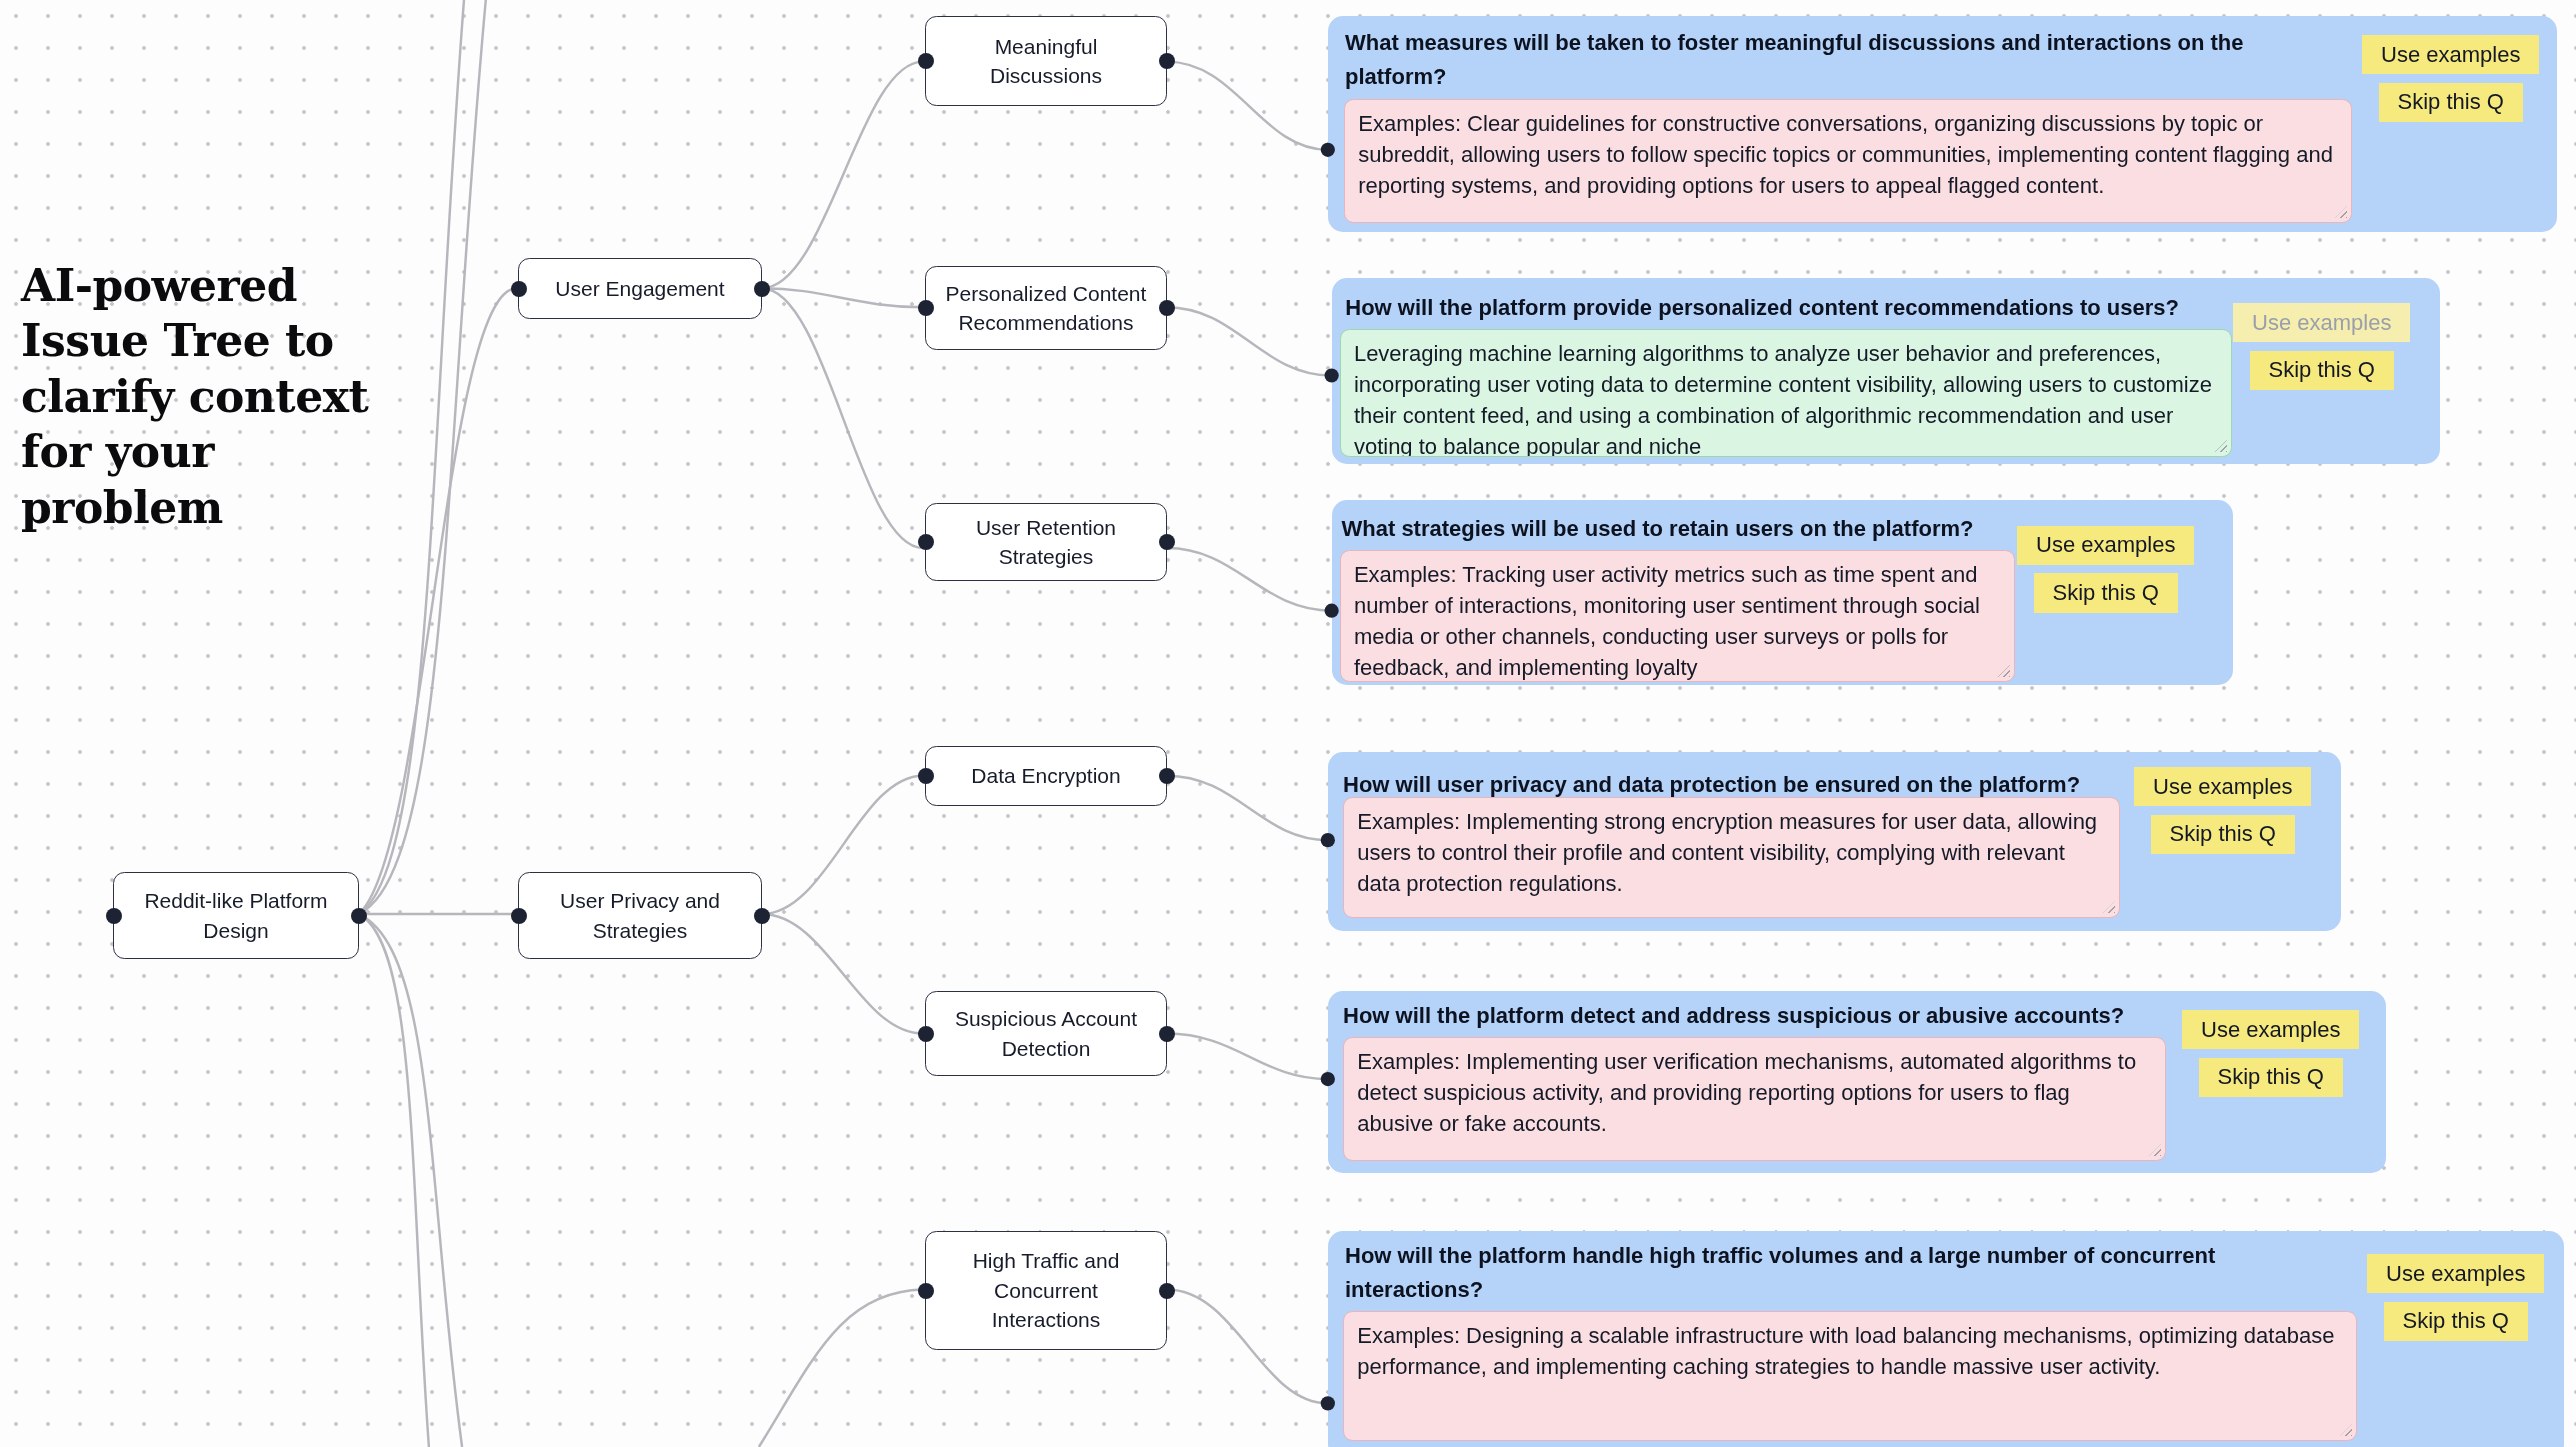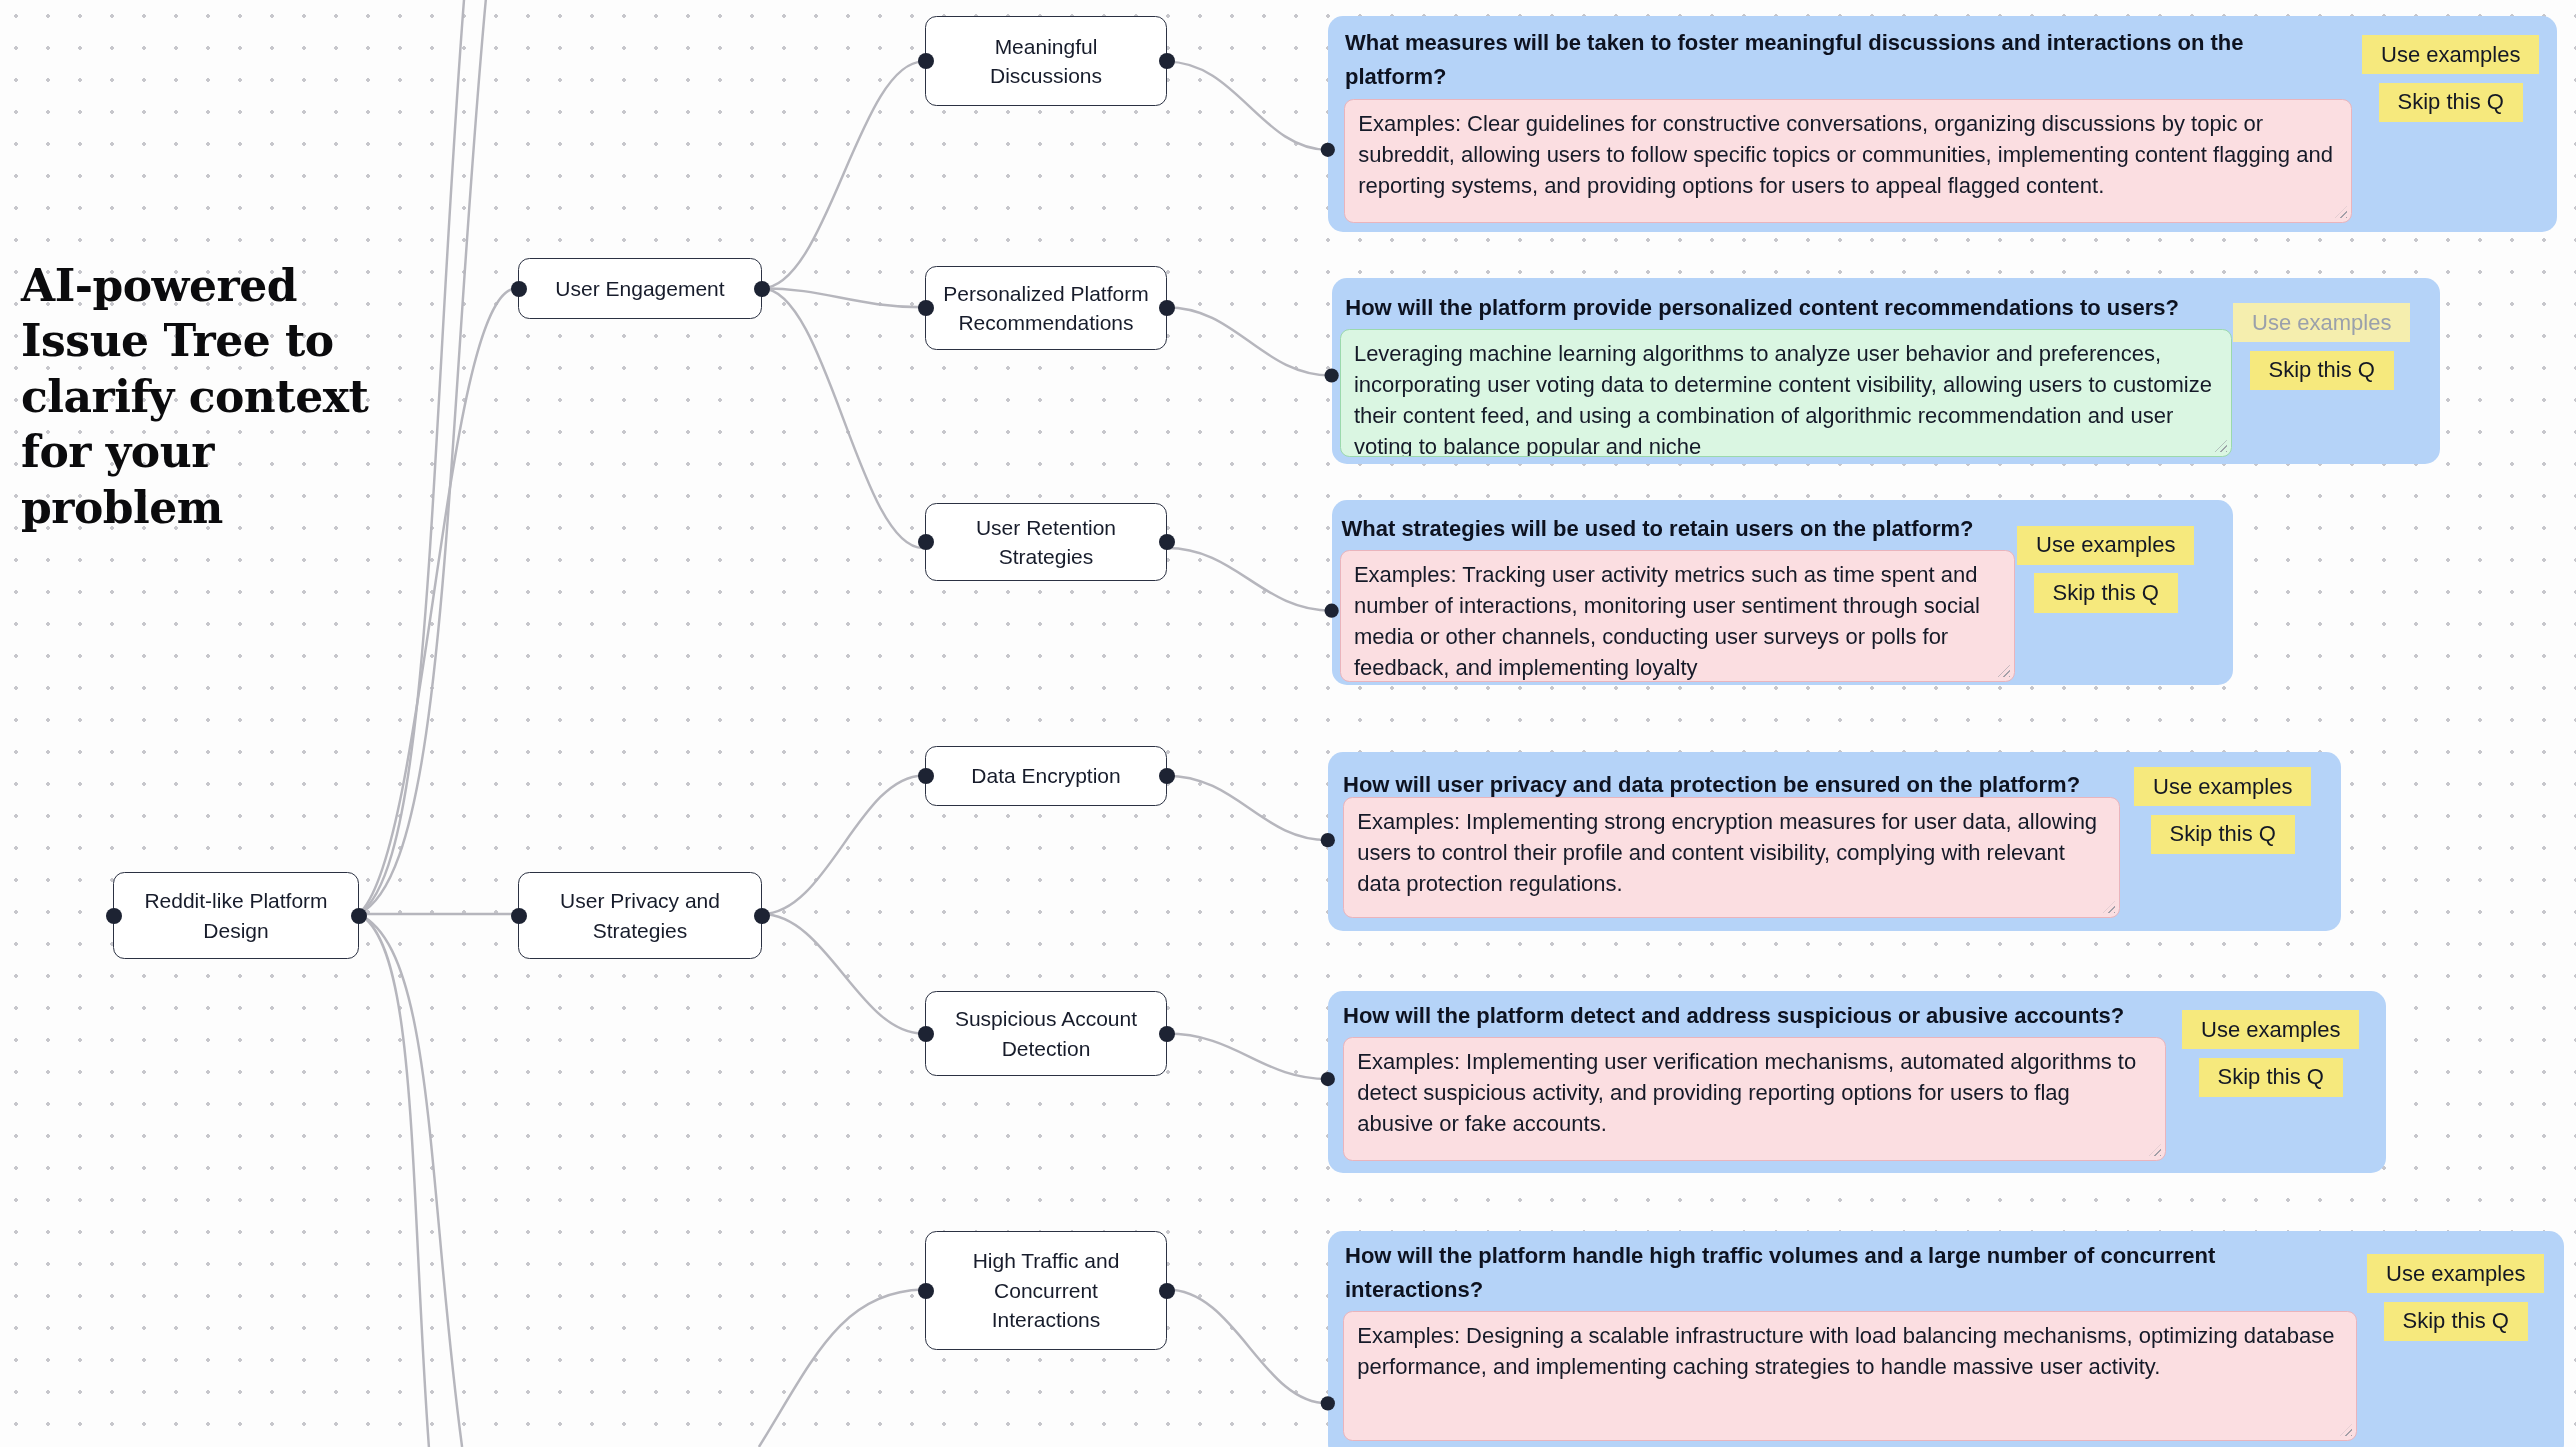--- a/index.html
+++ b/index.html
@@ -105,21 +105,21 @@
   </div>
 
   <div class="node" style="left:925px;top:16px;width:242px;height:90px;">
     <span class="dot l"></span>
     <span>Meaningful Discussions</span>
     <span class="dot r"></span>
   </div>
 
   <div class="node" style="left:925px;top:266px;width:242px;height:84px;">
     <span class="dot l"></span>
-    <span>Personalized Platform Recommendations</span>
+    <span>Personalized Content Recommendations</span>
     <span class="dot r"></span>
   </div>
 
   <div class="node" style="left:925px;top:503px;width:242px;height:78px;">
     <span class="dot l"></span>
     <span>User Retention Strategies</span>
     <span class="dot r"></span>
   </div>
 
   <div class="node" style="left:925px;top:746px;width:242px;height:60px;">

